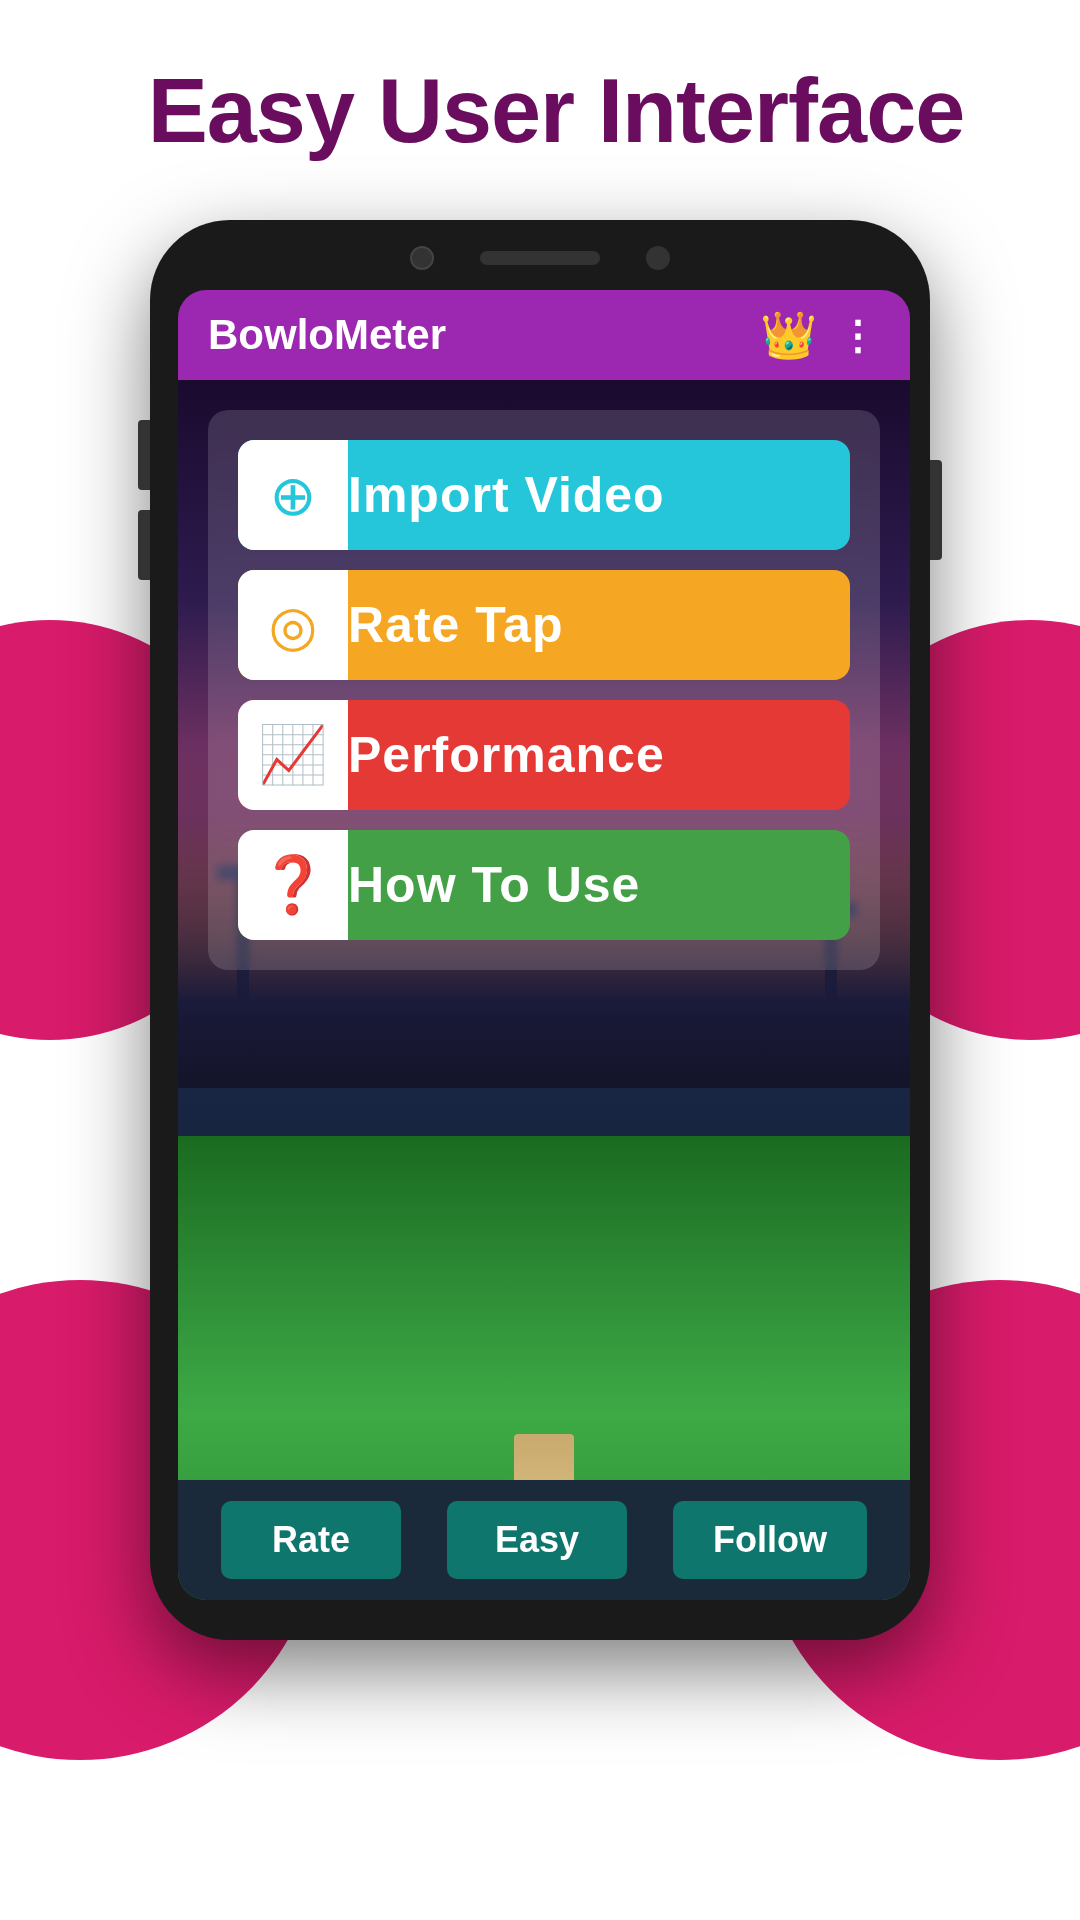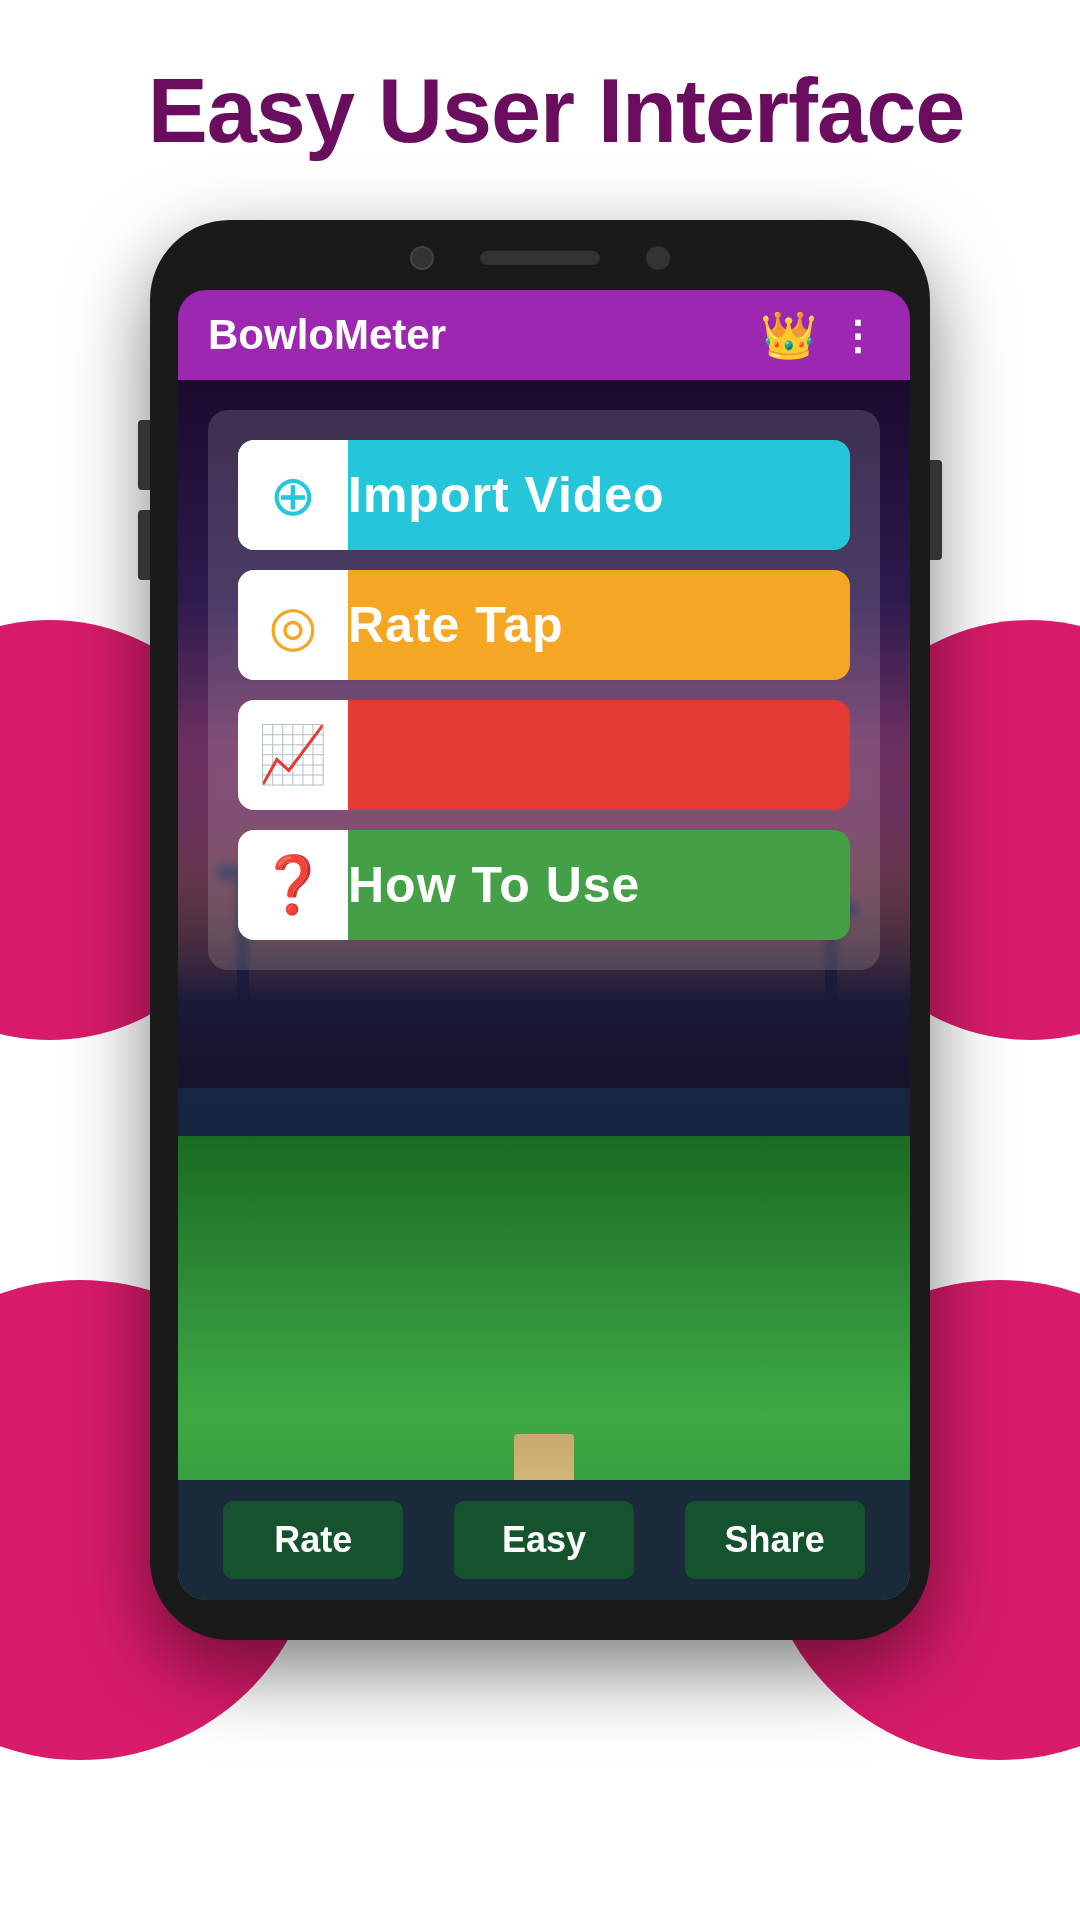--- a/index.html
+++ b/index.html
@@ -348,21 +348,21 @@
       height: 120px;
       background: #1a2a3a;
       display: flex;
       align-items: center;
       justify-content: space-around;
       padding: 0 20px;
       z-index: 20;
     }
 
     .action-button {
-      background: #14532d;
+      background: #0f766e;
       border: none;
       border-radius: 10px;
       padding: 18px 40px;
       font-size: 36px;
       font-weight: bold;
       color: #ffffff;
       cursor: pointer;
       min-width: 180px;
       text-align: center;
     }
@@ -453,30 +453,31 @@
         <div class="menu-icon-area">
           <span class="menu-icon icon-orange">◎</span>
         </div>
         <span class="menu-label">Rate Tap</span>
       </div>
 
       <div class="menu-button btn-red">
         <div class="menu-icon-area">
           <span class="menu-icon icon-red">📈</span>
         </div>
+        <span class="menu-label">Performance</span>
       </div>
 
       <div class="menu-button btn-green">
         <div class="menu-icon-area">
           <span class="menu-icon icon-green">❓</span>
         </div>
         <span class="menu-label">How To Use</span>
       </div>
     </div>
 
     <div class="bottom-action-bar">
       <button class="action-button">Rate</button>
       <button class="action-button">Easy</button>
-      <button class="action-button">Share</button>
+      <button class="action-button">Follow</button>
     </div>
 
   </div>
 </div>
 
 </body></html>

